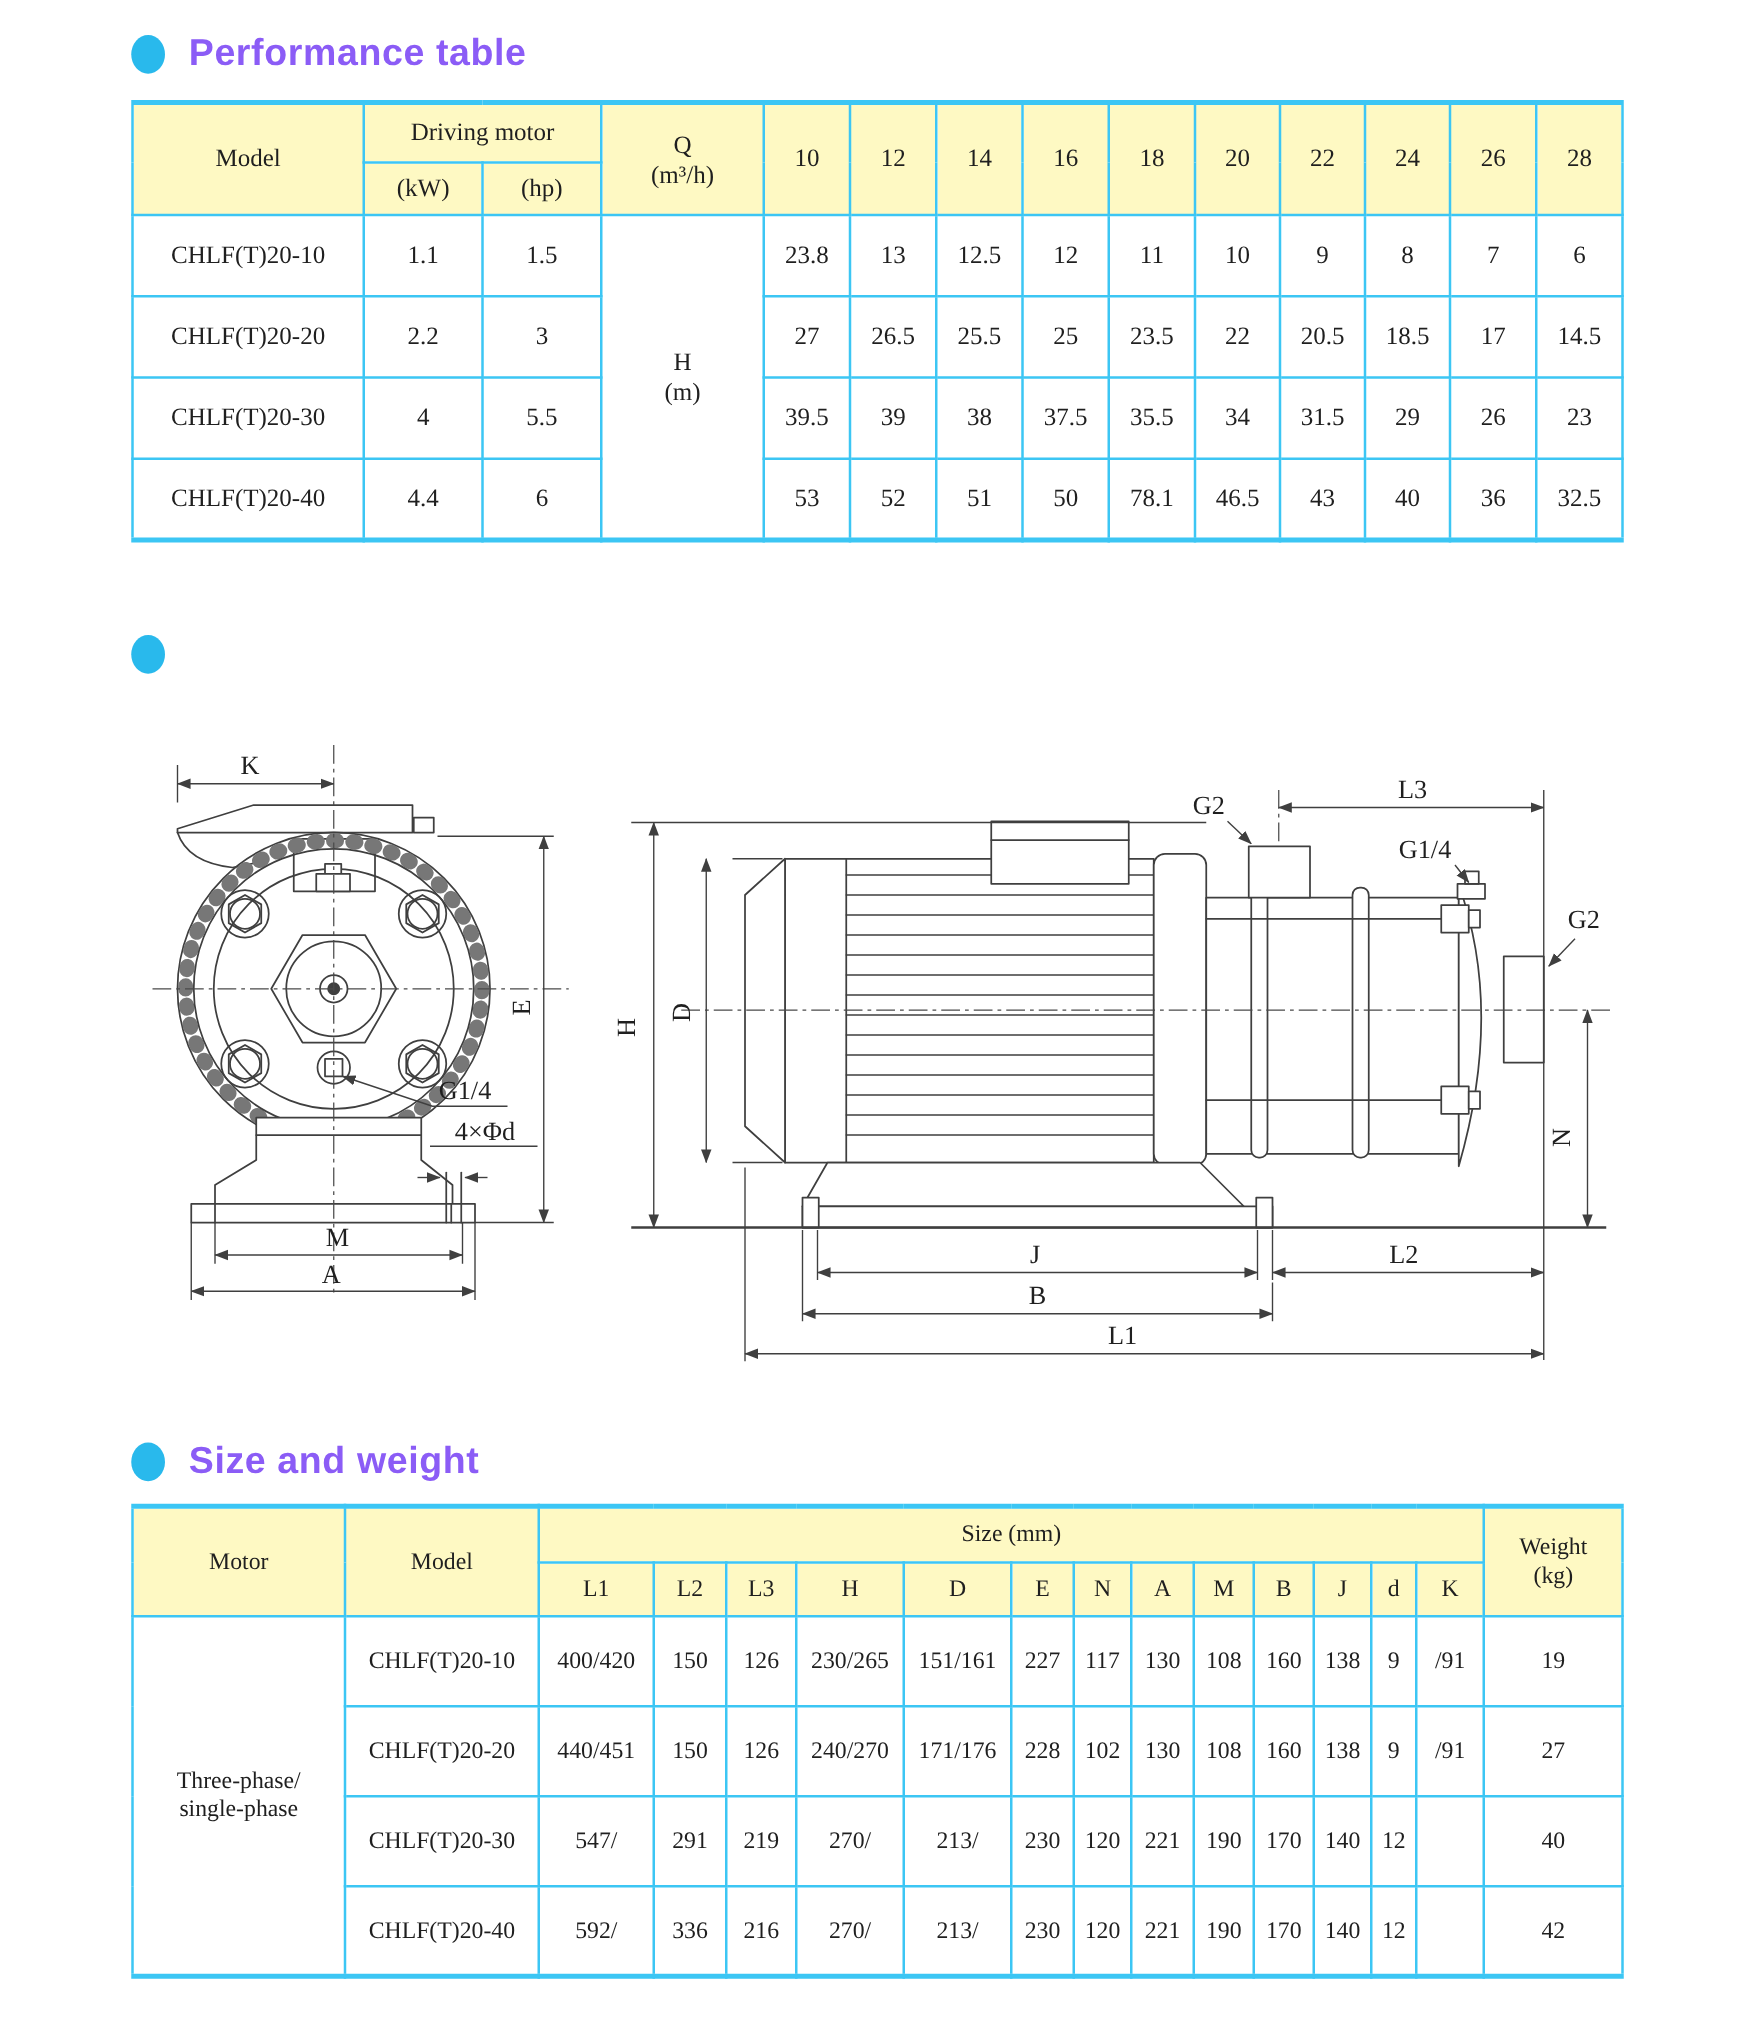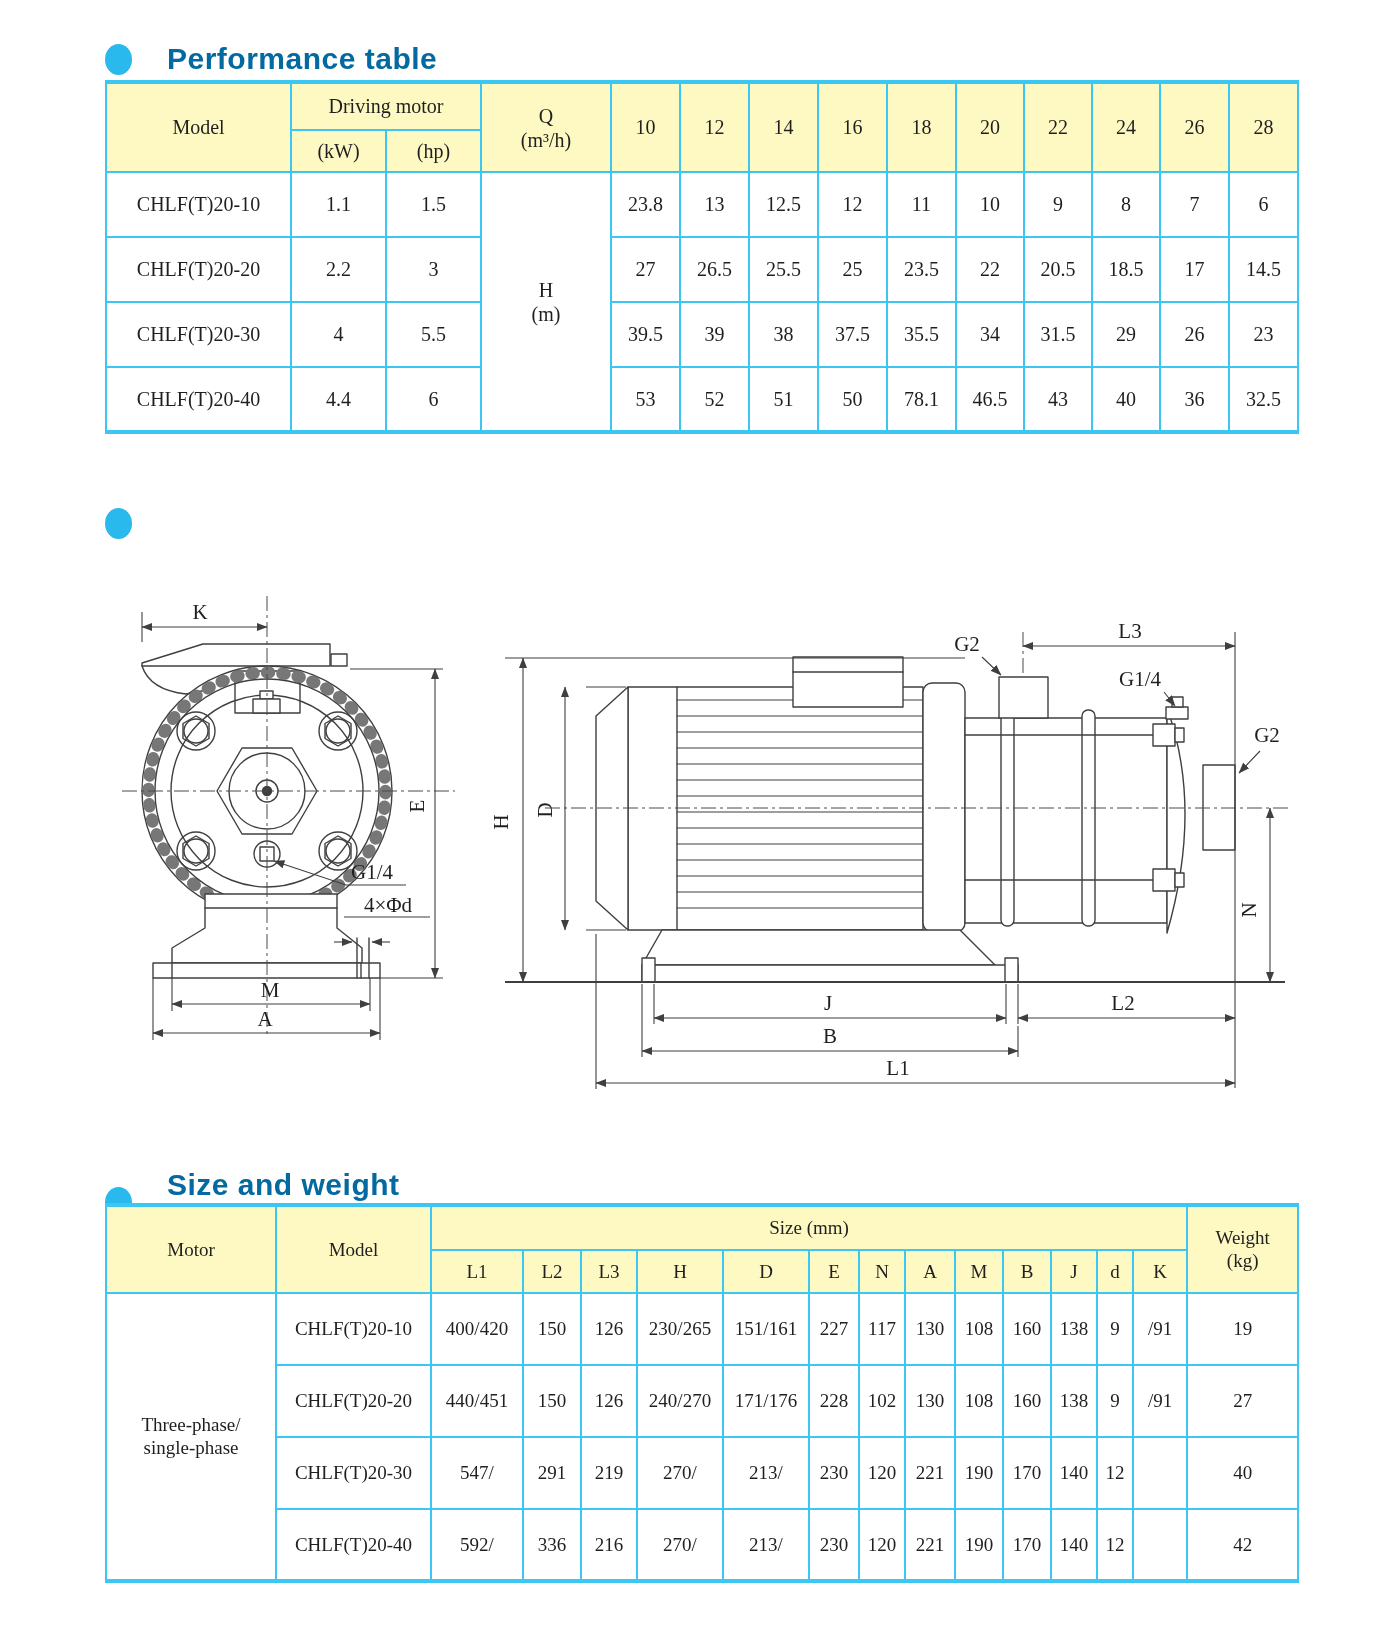--- a/index.html
+++ b/index.html
@@ -1,21 +1,21 @@
 <!DOCTYPE html>
 <html><head>
 <meta charset="utf-8">
 <style>
   html,body{margin:0;padding:0;background:#fff;}
   .page{position:relative;width:1400px;height:1631px;background:#ffffff;overflow:hidden;
         font-family:"Liberation Serif",serif;color:#1f1f1f;}
   .sec-title{position:absolute;display:flex;align-items:center;}
   .bullet{width:27px;height:31px;border-radius:50%;background:#29b9ec;margin-right:19px;flex:0 0 auto;}
-  .sec-title h2{margin:16px;font-family:"Liberation Sans",sans-serif;font-weight:bold;
-                font-size:30px;color:#0369a1;letter-spacing:0.5px;}
+  .sec-title h2{margin:0;font-family:"Liberation Sans",sans-serif;font-weight:bold;
+                font-size:30px;color:#8b5cf6;letter-spacing:0.5px;}
   table{border-collapse:collapse;table-layout:fixed;position:absolute;left:105px;
         border:2px solid #3cc6f4;border-top:4px solid #3cc6f4;border-bottom:4px solid #3cc6f4;}
   td{border:2px solid #3cc6f4;text-align:center;vertical-align:middle;
      font-size:20px;color:#1f1f1f;padding:0 2px;overflow:hidden;}
   .hdr{background:#fef9c3;}
   .two span{display:block;line-height:1.2;}
   #perf-table{top:80px;width:1192px;}
   #size-table{top:1203px;width:1192px;}
   #size-table td{font-size:19px;}
   .h48{height:48px}.h42{height:42px}.h65{height:65px}
@@ -297,21 +297,21 @@
       <text class="svgt" x="650" y="76" text-anchor="middle">G1/4</text>
       <text class="svgt" x="777" y="132" text-anchor="middle">G2</text>
       <text class="svgt" text-anchor="middle" transform="translate(766,300) rotate(-90)">N</text>
       <text class="svgt" x="338" y="400" text-anchor="middle">J</text>
       <text class="svgt" x="633" y="400" text-anchor="middle">L2</text>
       <text class="svgt" x="340" y="433" text-anchor="middle">B</text>
       <text class="svgt" x="408" y="465" text-anchor="middle">L1</text>
     </g>
   </svg>
 
-  <div class="sec-title" style="left:105px;top:1152px;align-items:flex-end;">
+  <div class="sec-title" style="left:105px;top:1152px;">
     <span class="bullet"></span>
     <h2>Size and weight</h2>
   </div>
 
   <table id="size-table">
     <colgroup>
       <col style="width:170px">
         <col style="width:155px">
         <col style="width:92px">
         <col style="width:58px">

